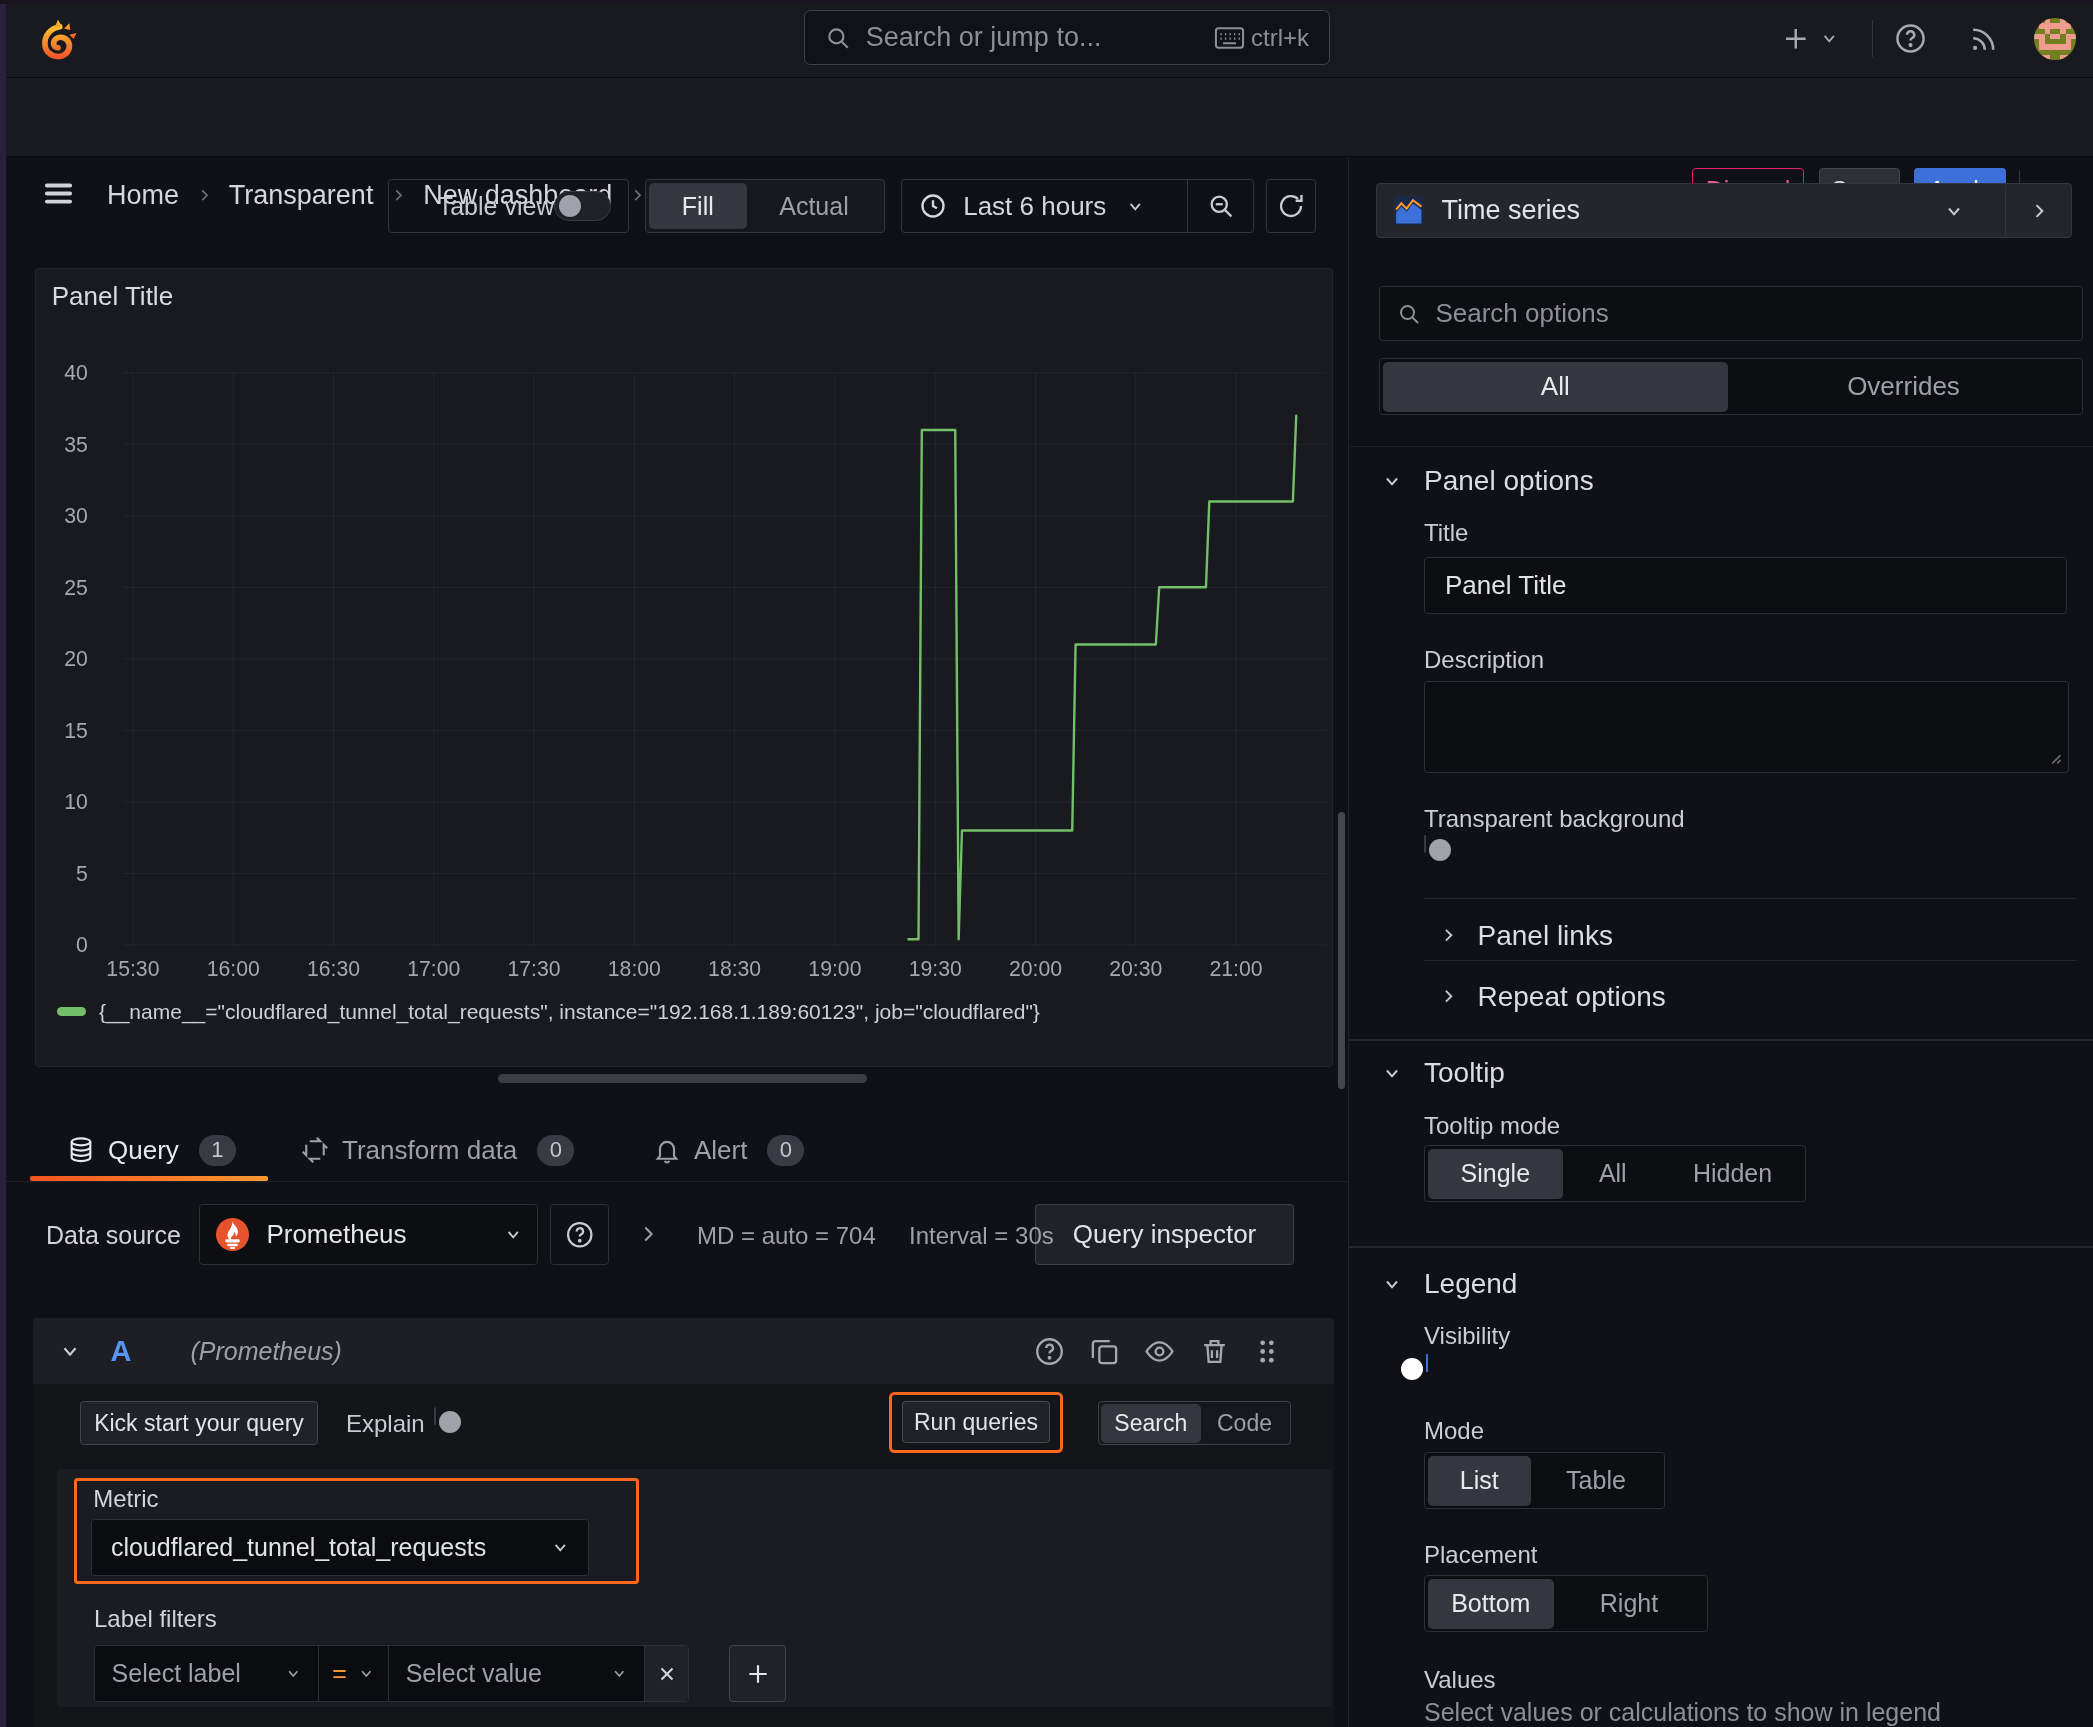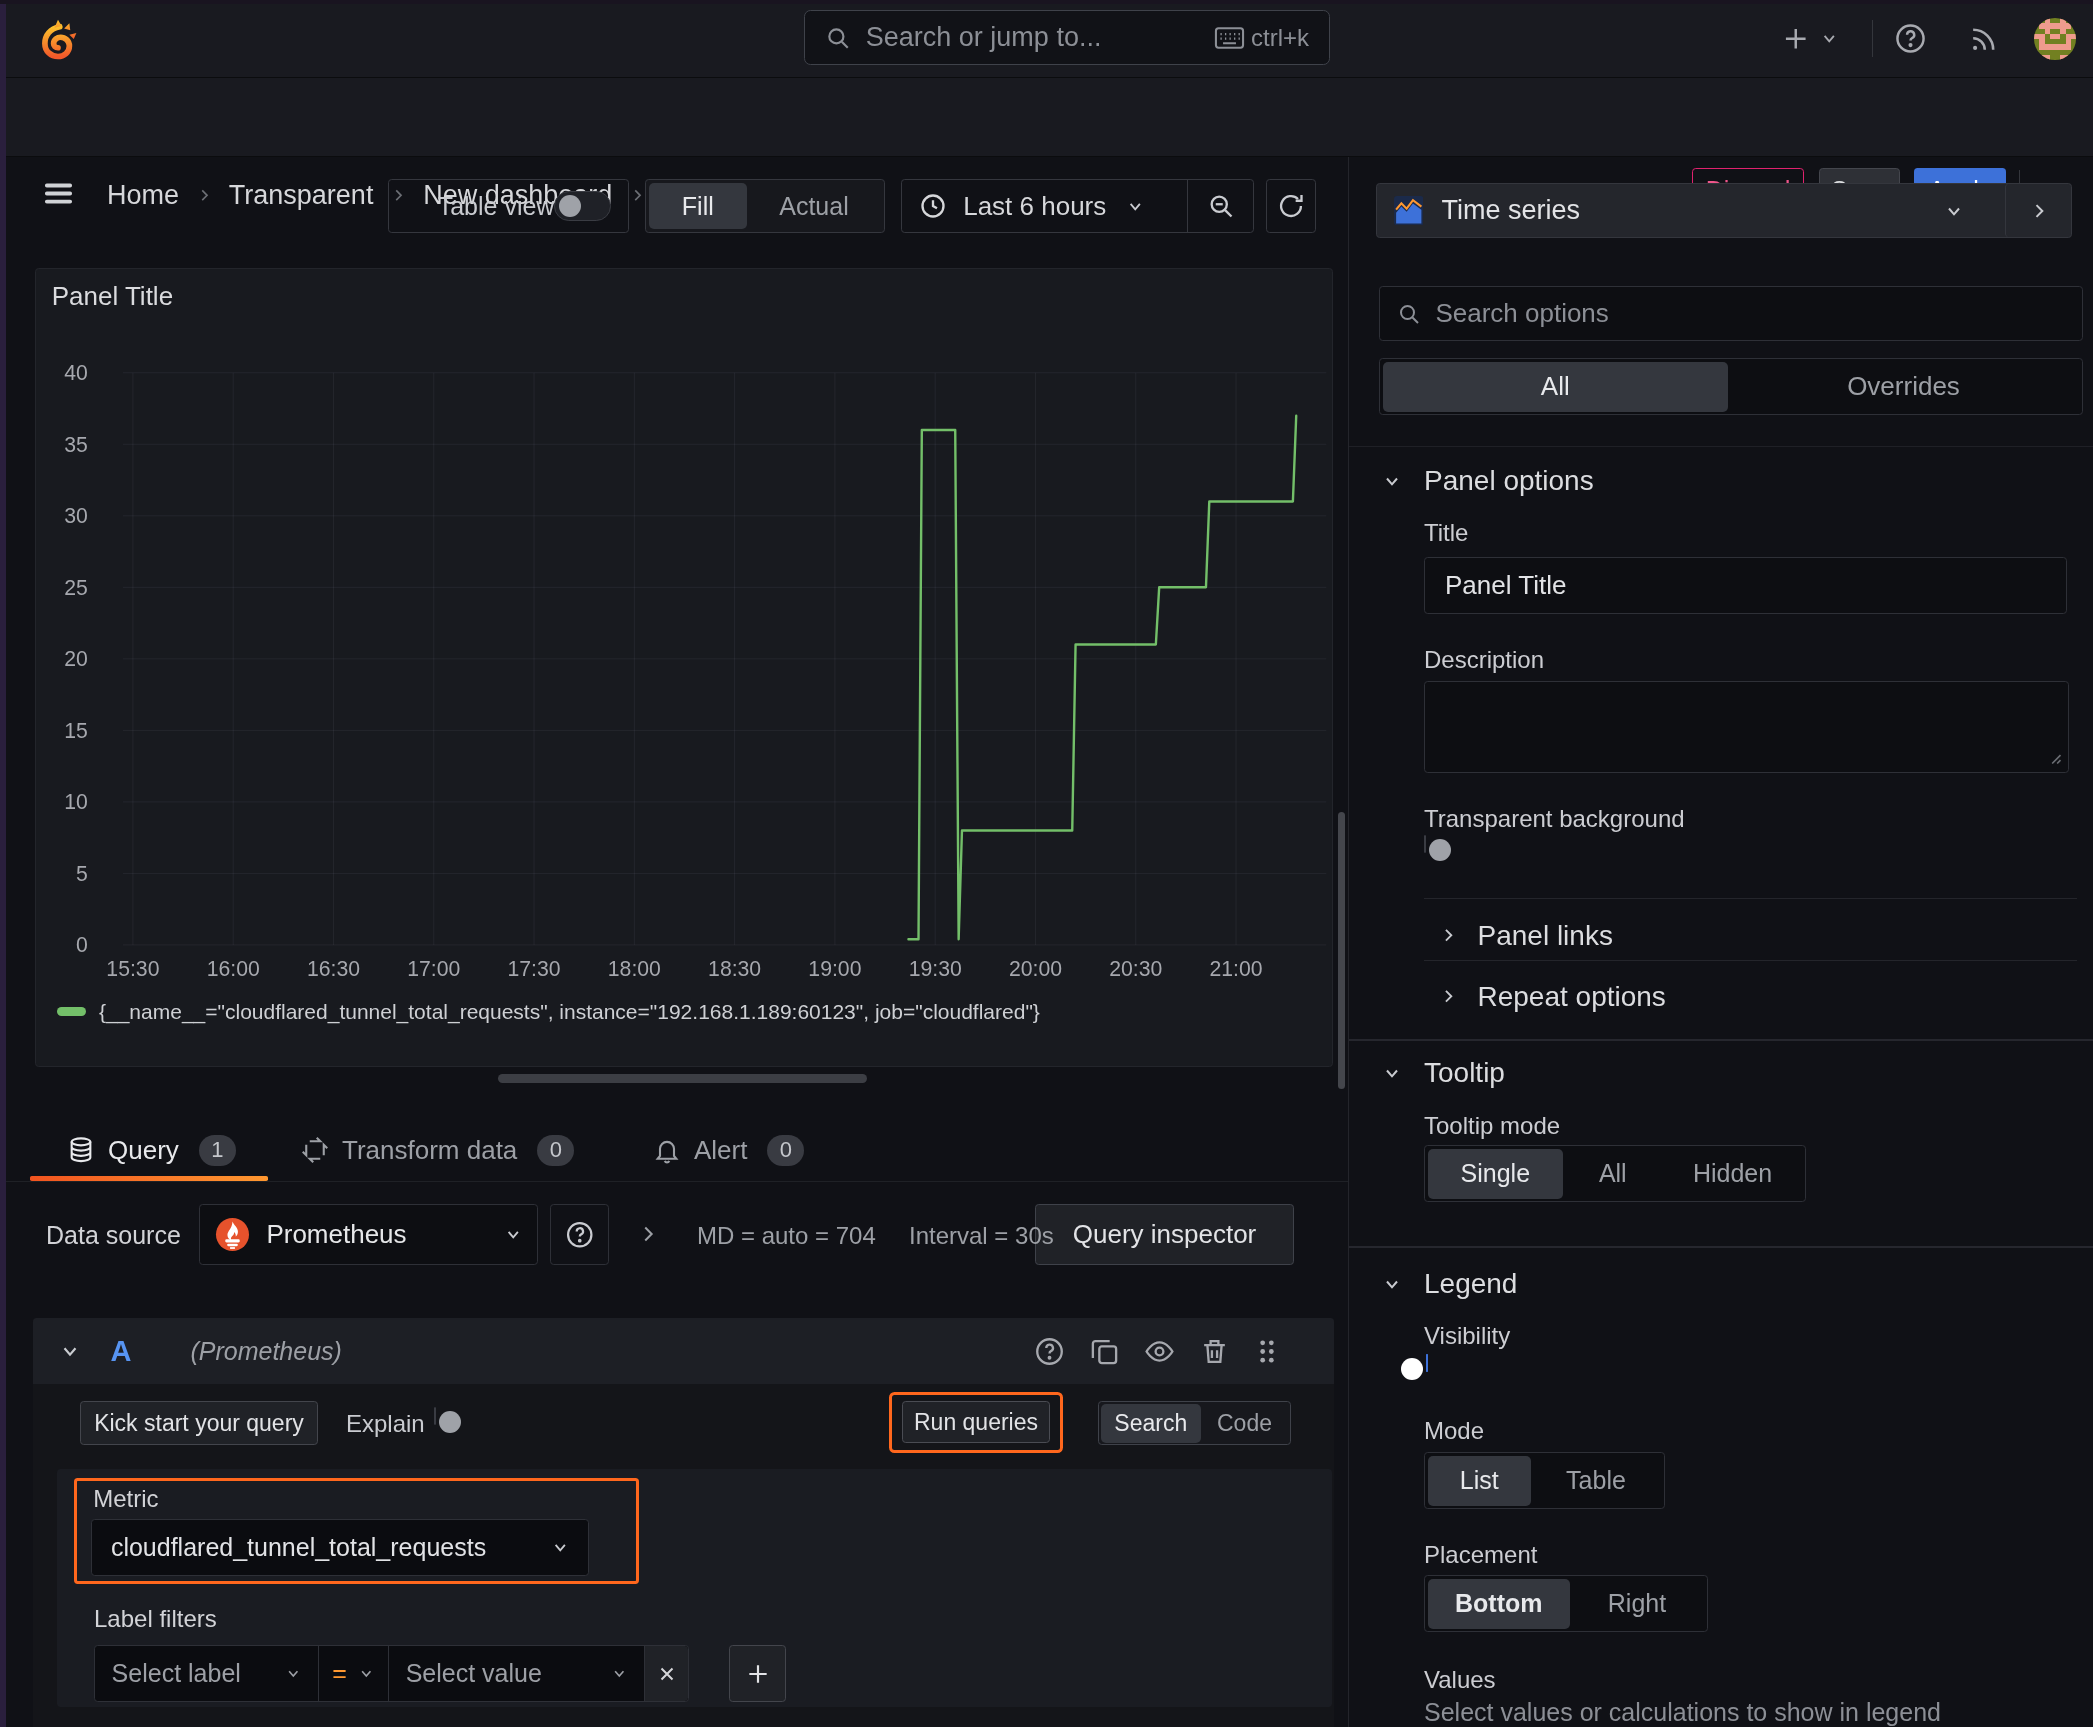--- a/index.html
+++ b/index.html
@@ -545,21 +545,21 @@
     </div>
     <span class="abs lbl" style="left:75px;top:1165px">Visibility</span>
     <span class="abs toggle on" style="left:75px;top:1198px"><span class="knob"></span></span>
     <span class="abs lbl" style="left:75px;top:1260px">Mode</span>
     <div class="abs row" style="left:75px;top:1295px;width:241px;height:57px;border:0.9px solid var(--b2);border-radius:3.7px;background:#0d0e12;padding:2.8px">
       <div class="seg on" style="width:103px;height:50px;font-weight:500">List</div>
       <div class="seg" style="flex:1;height:50px">Table</div>
     </div>
     <span class="abs lbl" style="left:75px;top:1384px">Placement</span>
     <div class="abs row" style="left:75px;top:1418px;width:284px;height:57px;border:0.9px solid var(--b2);border-radius:3.7px;background:#0d0e12;padding:2.8px">
-      <div class="seg on" style="width:142px;height:50px;font-weight:700">Bottom</div>
+      <div class="seg on" style="width:126px;height:50px;font-weight:400">Bottom</div>
       <div class="seg" style="flex:1;height:50px">Right</div>
     </div>
     <span class="abs lbl" style="left:75px;top:1509px">Values</span>
     <span class="abs" style="left:75px;top:1541px;font-size:25px;color:var(--txt-faint)">Select values or calculations to show in legend</span>
   </div>
 
   <div class="abs" style="left:0;top:0;width:5.5px;height:1728px;background:#2a1f3d;z-index:60"></div>
   <div class="abs" style="left:0;top:0;width:2093px;height:3.7px;background:#191420;z-index:60"></div>
 </div>
 

